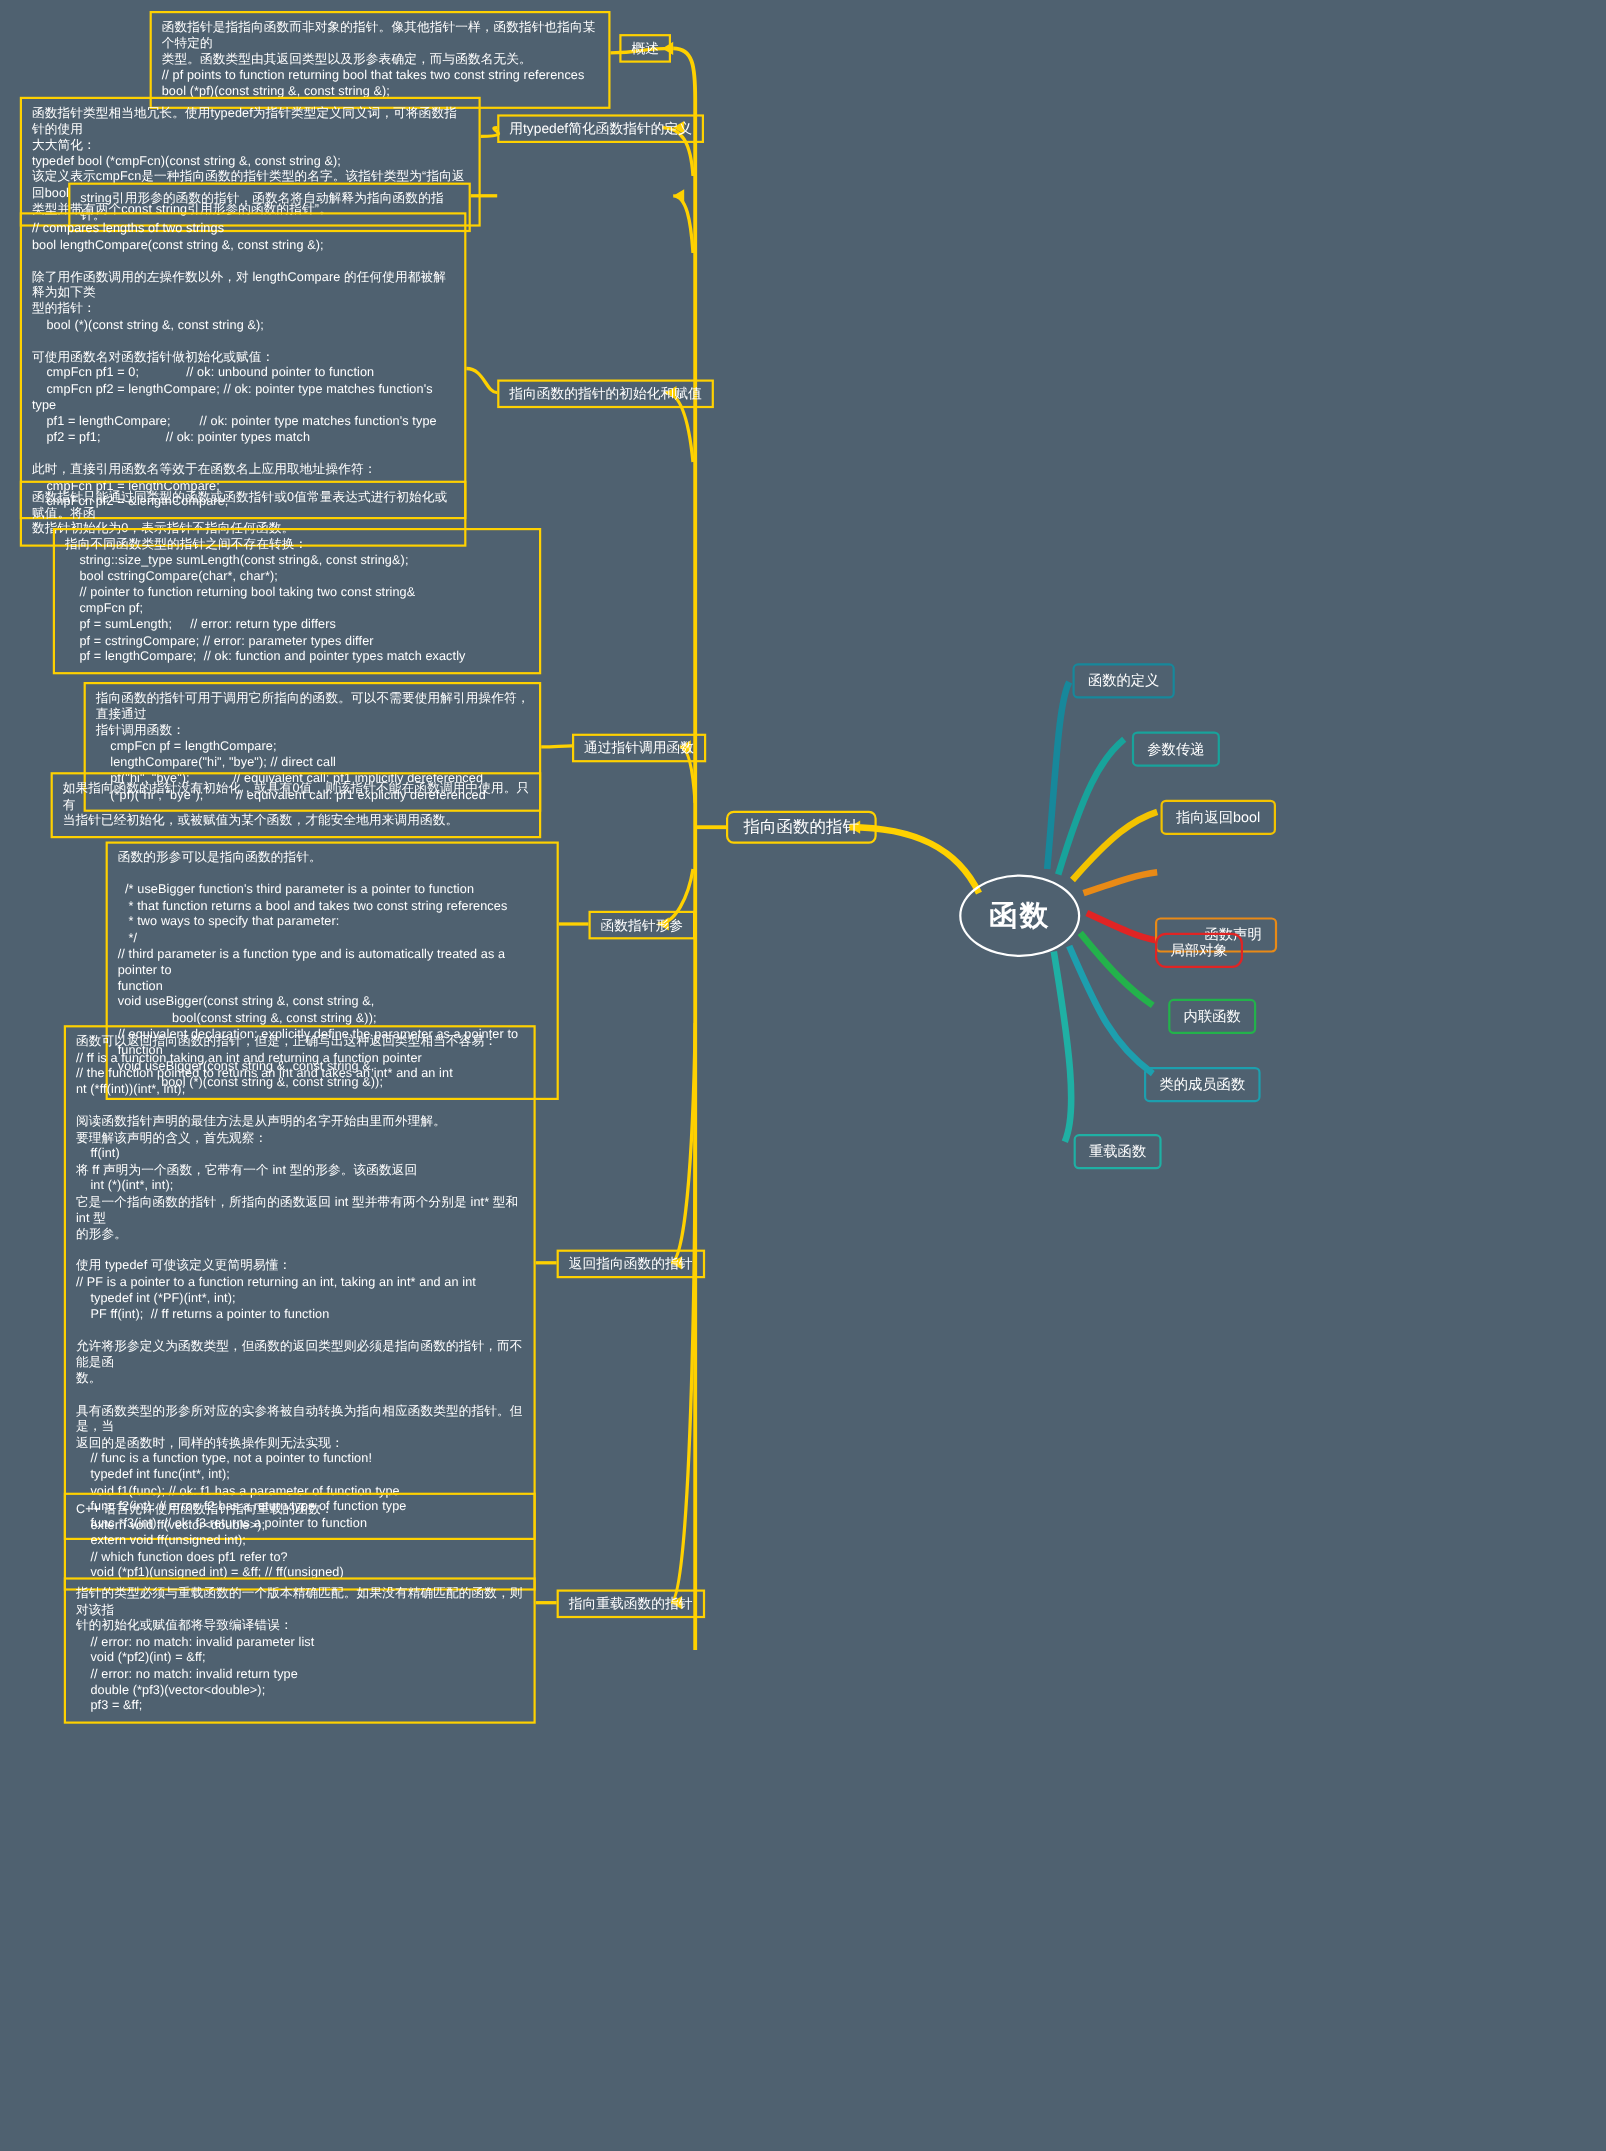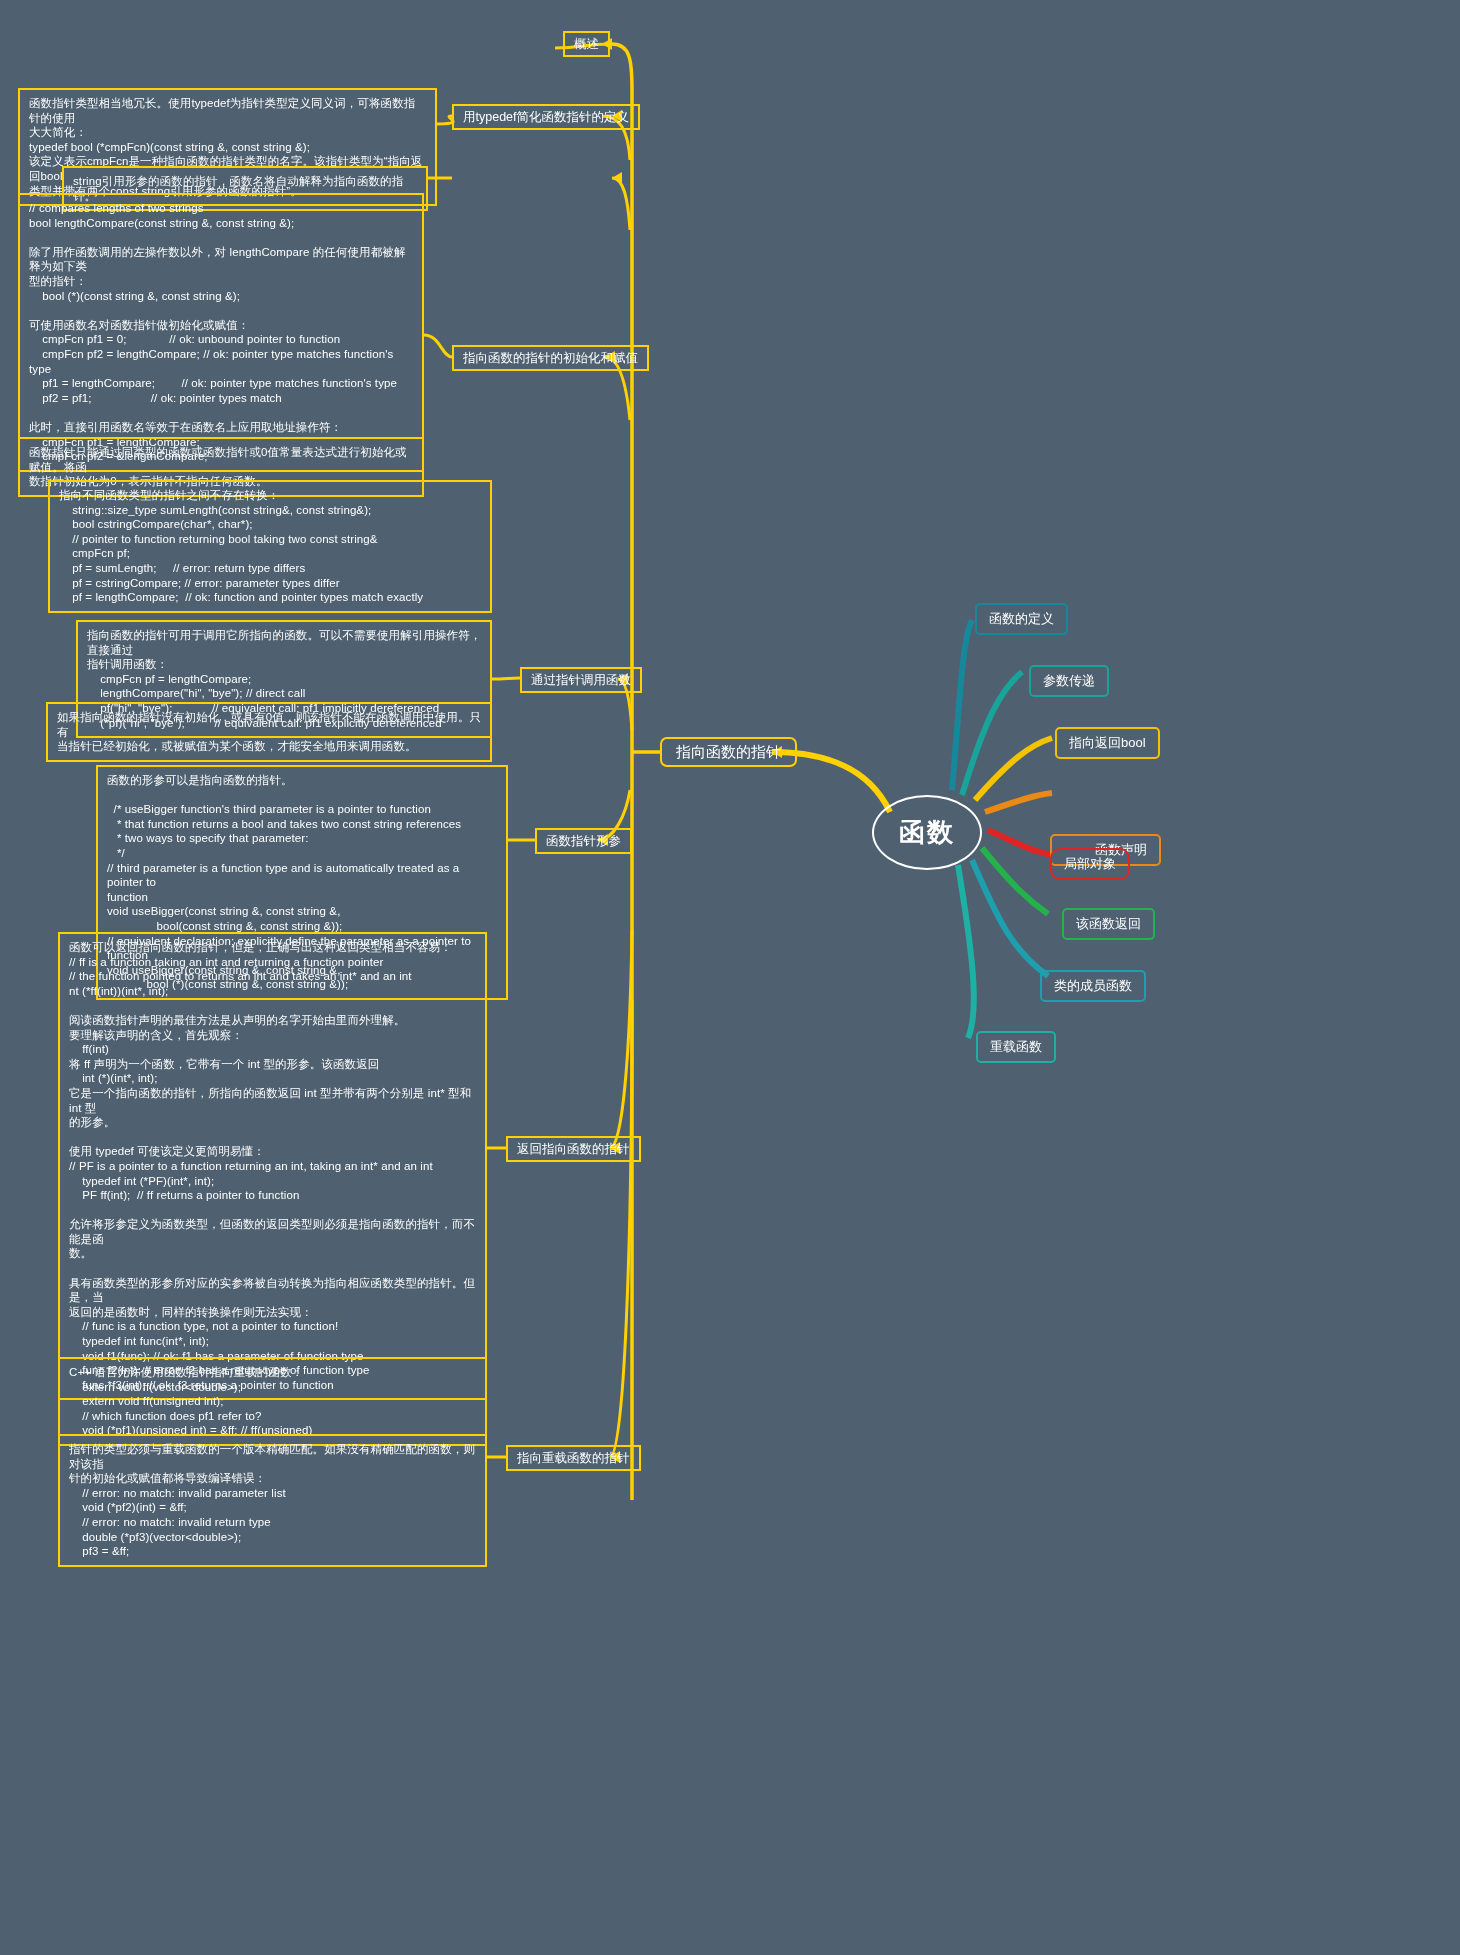--- a/index.html
+++ b/index.html
@@ -128,20 +128,24 @@
       <path d="M962,795 C985,720 1000,690 1022,672" stroke="#18a39b"></path>
       <path d="M975,800 C1010,760 1030,745 1052,738" stroke="#f3c300"></path>
       <path d="M985,812 C1020,800 1035,795 1052,793" stroke="#e98a16"></path>
       <path d="M988,830 C1020,845 1035,852 1052,855" stroke="#e02424"></path>
       <path d="M982,848 C1012,885 1028,900 1048,914" stroke="#23b24b"></path>
       <path d="M972,860 C998,920 1012,950 1048,976" stroke="#1d9fae"></path>
       <path d="M958,865 C972,950 980,1010 968,1038" stroke="#1fb0a4"></path>
     </g>
   </svg>
 
+  <div class="detail" style="left:136px; top:10px; width:419px;">函数指针是指指向函数而非对象的指针。像其他指针一样，函数指针也指向某个特定的
+类型。函数类型由其返回类型以及形参表确定，而与函数名无关。
+// pf points to function returning bool that takes two const string references
+bool (*pf)(const string &amp;, const string &amp;);</div>
 
   <div class="detail" style="left:18px; top:88px; width:419px;">函数指针类型相当地冗长。使用typedef为指针类型定义同义词，可将函数指针的使用
 大大简化：
 typedef bool (*cmpFcn)(const string &amp;, const string &amp;);
 该定义表示cmpFcn是一种指向函数的指针类型的名字。该指针类型为“指向返回bool
 类型并带有两个const string引用形参的函数的指针”。</div>
 
   <div class="detail" style="left:62px; top:166px; width:366px;">string引用形参的函数的指针，函数名将自动解释为指向函数的指针。</div>
 
   <div class="detail" style="left:18px; top:193px; width:406px;">// compares lengths of two strings
@@ -261,19 +265,19 @@
   <div class="chip c-teal" style="left: 975px; top: 603px; border-color: rgb(23, 136, 155);">函数的定义</div>
 
   <div class="chip c-teal2" style="left: 1029px; top: 665px; border-color: rgb(24, 163, 155);">参数传递</div>
 
   <div class="chip c-yellow" style="left: 1055px; top: 727px; border-color: rgb(243, 195, 0);">指向返回bool</div>
 
   <div class="chip c-orange" style="left: 1050px; top: 834px; border-color: rgb(233, 138, 22); padding-left: 43px;">函数声明</div>
 
   <div class="chip c-red" style="left: 1050px; top: 848px; border-color: rgb(224, 36, 36); border-radius: 10px;">局部对象</div>
 
-  <div class="chip c-green" style="left: 1062px; top: 908px; border-color: rgb(35, 178, 75);">该函数返回</div>
+  <div class="chip c-green" style="left: 1062px; top: 908px; border-color: rgb(35, 178, 75);">内联函数</div>
 
   <div class="chip c-teal3" style="left: 1040px; top: 970px; border-color: rgb(29, 159, 174);">类的成员函数</div>
 
   <div class="chip c-teal4" style="left: 976px; top: 1031px; border-color: rgb(31, 176, 164);">重载函数</div>
 
 </div>
 
 </body></html>

